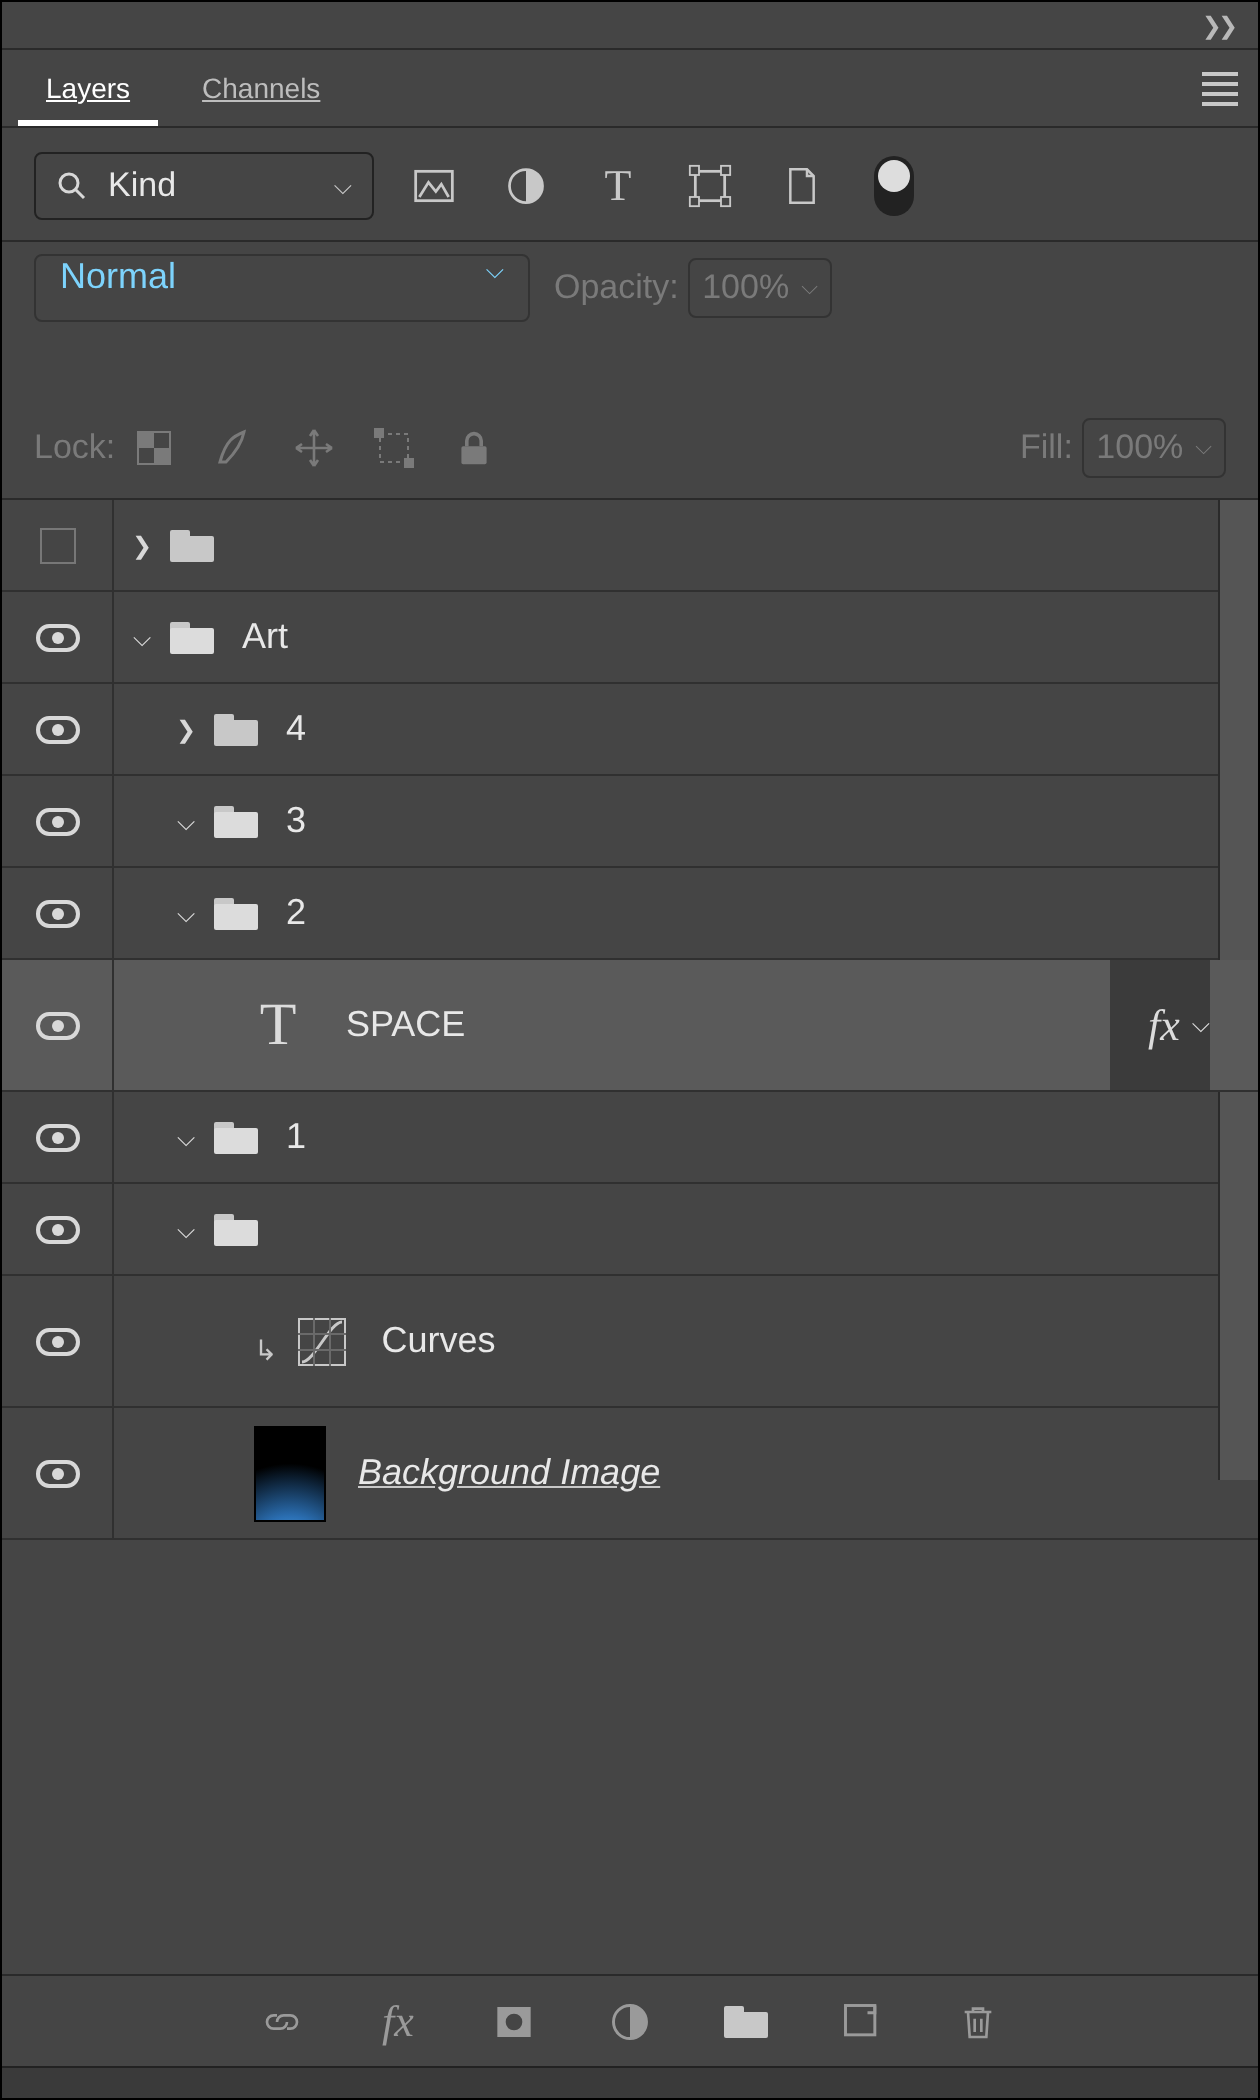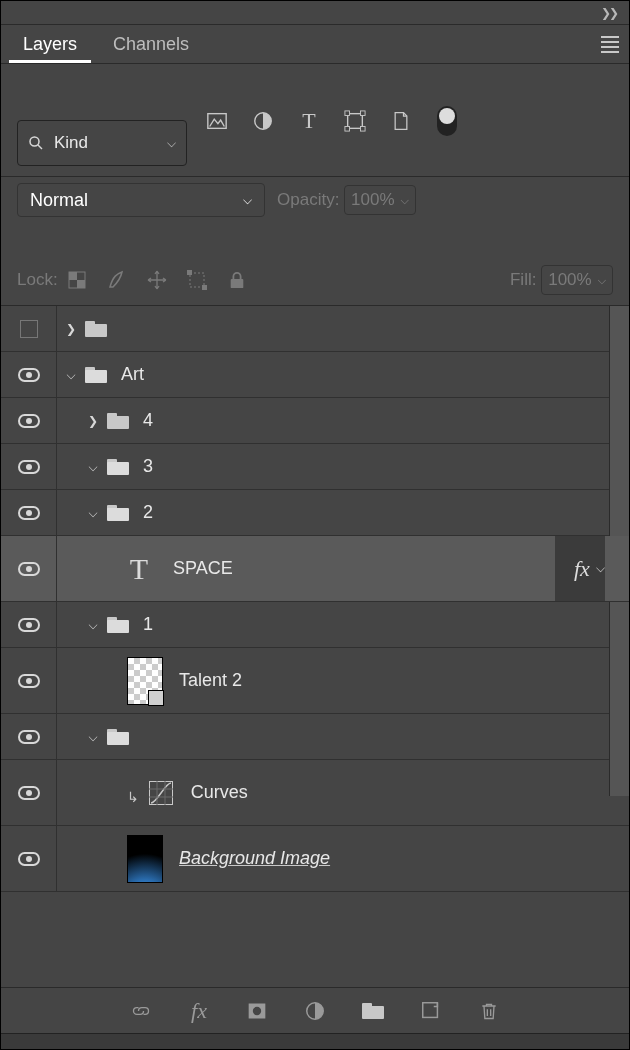--- a/index.html
+++ b/index.html
@@ -18,58 +18,59 @@
   .topstrip .chevrons { font-size: 12px; letter-spacing:-2px; color:#b8b8b8; }
 
   
   .tabrow {
     display: flex; align-items: stretch; height: 38px;
     background: #454545;
     padding-left: 4px;
   }
   .tab {
     padding: 0 18px; display:flex; align-items:center;
-    font-size: 18px; color:#bdbdbd; cursor:pointer;
+    font-size: 14px; color:#bdbdbd; cursor:pointer;
     position:relative;
+    text-decoration:underline;
   }
   .tab.active { color:#fff; }
   .tab.active::after {
     content:""; position:absolute; left:4px; right:4px; bottom:0; height:3px; background:#fff;
   }
   .spacer { flex:1; }
   .flyout { width:38px; display:flex; align-items:center; justify-content:center; color:#c8c8c8; }
   .flyout .lines { display:flex; flex-direction:column; gap:3px; }
   .flyout .lines span { display:block; width:18px; height:2px; background:#c8c8c8; }
   .panel-divider { height:1px; background:#2a2a2a; }
 
   
   .filterrow {
     display:flex; align-items:center; gap:18px;
     padding: 12px 16px 10px 16px;
     background:#454545;
   }
   .kind-select {
     display:flex; align-items:center; gap:10px;
     background:#454545; border:1px solid #222; border-radius:4px;
-    height:46px; padding:0 10px; width:170px;
-    color:#e8e8e8; font-size:17px;margin-top:44px;
+    height:34px; padding:0 10px; width:170px;
+    color:#e8e8e8; font-size:17px;
   }
   .kind-select .mag { width:16px;height:16px; }
   .kind-select .caret { margin-left:auto; font-size:12px; color:#c8c8c8; }
   .filter-icons { display:flex; align-items:center; gap:22px; }
   .fi { width:24px; height:24px; display:flex; align-items:center; justify-content:center; color:#c8c8c8; }
   .pill { width:20px; height:30px; border-radius:10px; background:#222; position:relative; }
   .pill::before { content:""; position:absolute; top:2px; left:2px; width:16px;height:16px; border-radius:50%; background:#ddd; }
 
   
   .dimrow { display:flex; align-items:center; padding: 6px 16px; color:#7a7a7a; font-size:17px; }
   .blend-select {
-    display:flex; align-items:center;
+    display:flex; align-items:flex-start;
     background:#454545; border:1px solid #333; border-radius:4px;
-    height:34px; padding:0 12px; width:248px; color:#ffffff; font-size:18px;
+    height:34px; padding:0 12px; width:248px; color:#7dd3fc; font-size:18px;
     margin-right:12px;
   }
   .blend-select .caret { margin-left:auto; font-size:12px; }
   .opacity-field, .fill-field {
     display:inline-flex; align-items:center; gap:6px;
     border:1px solid #333; border-radius:4px; padding:2px 6px; height:30px;
     color:#7a7a7a;
   }
   .lock-group { display:flex; align-items:center; gap:18px; margin-left:8px; }
   .lockicon { width:22px;height:22px; display:flex;align-items:center;justify-content:center; color:#7a7a7a;}
@@ -349,30 +350,20 @@
         <div class="eye"></div>
       </div>
     <span class="indent ind-1"></span>
     <div class="arrow-cell">
         <span>⌵</span>
       </div>
     <div class="folder-icon open"></div>
     <span>1</span>
   </div>
 
-  <div class="layer-row tall">
-    <div class="eye-cell">
-        <div class="eye"></div>
-      </div>
-    <span class="indent ind-3"></span>
-    <div class="thumb">
-        <div class="so-overlay"></div>
-      </div>
-    <span>Talent 2</span>
-  </div>
 
   <div class="layer-row">
     <div class="eye-cell">
         <div class="eye"></div>
       </div>
     <span class="indent ind-1"></span>
     <div class="arrow-cell">
         <span>⌵</span>
       </div>
     <div class="folder-icon open"></div>

